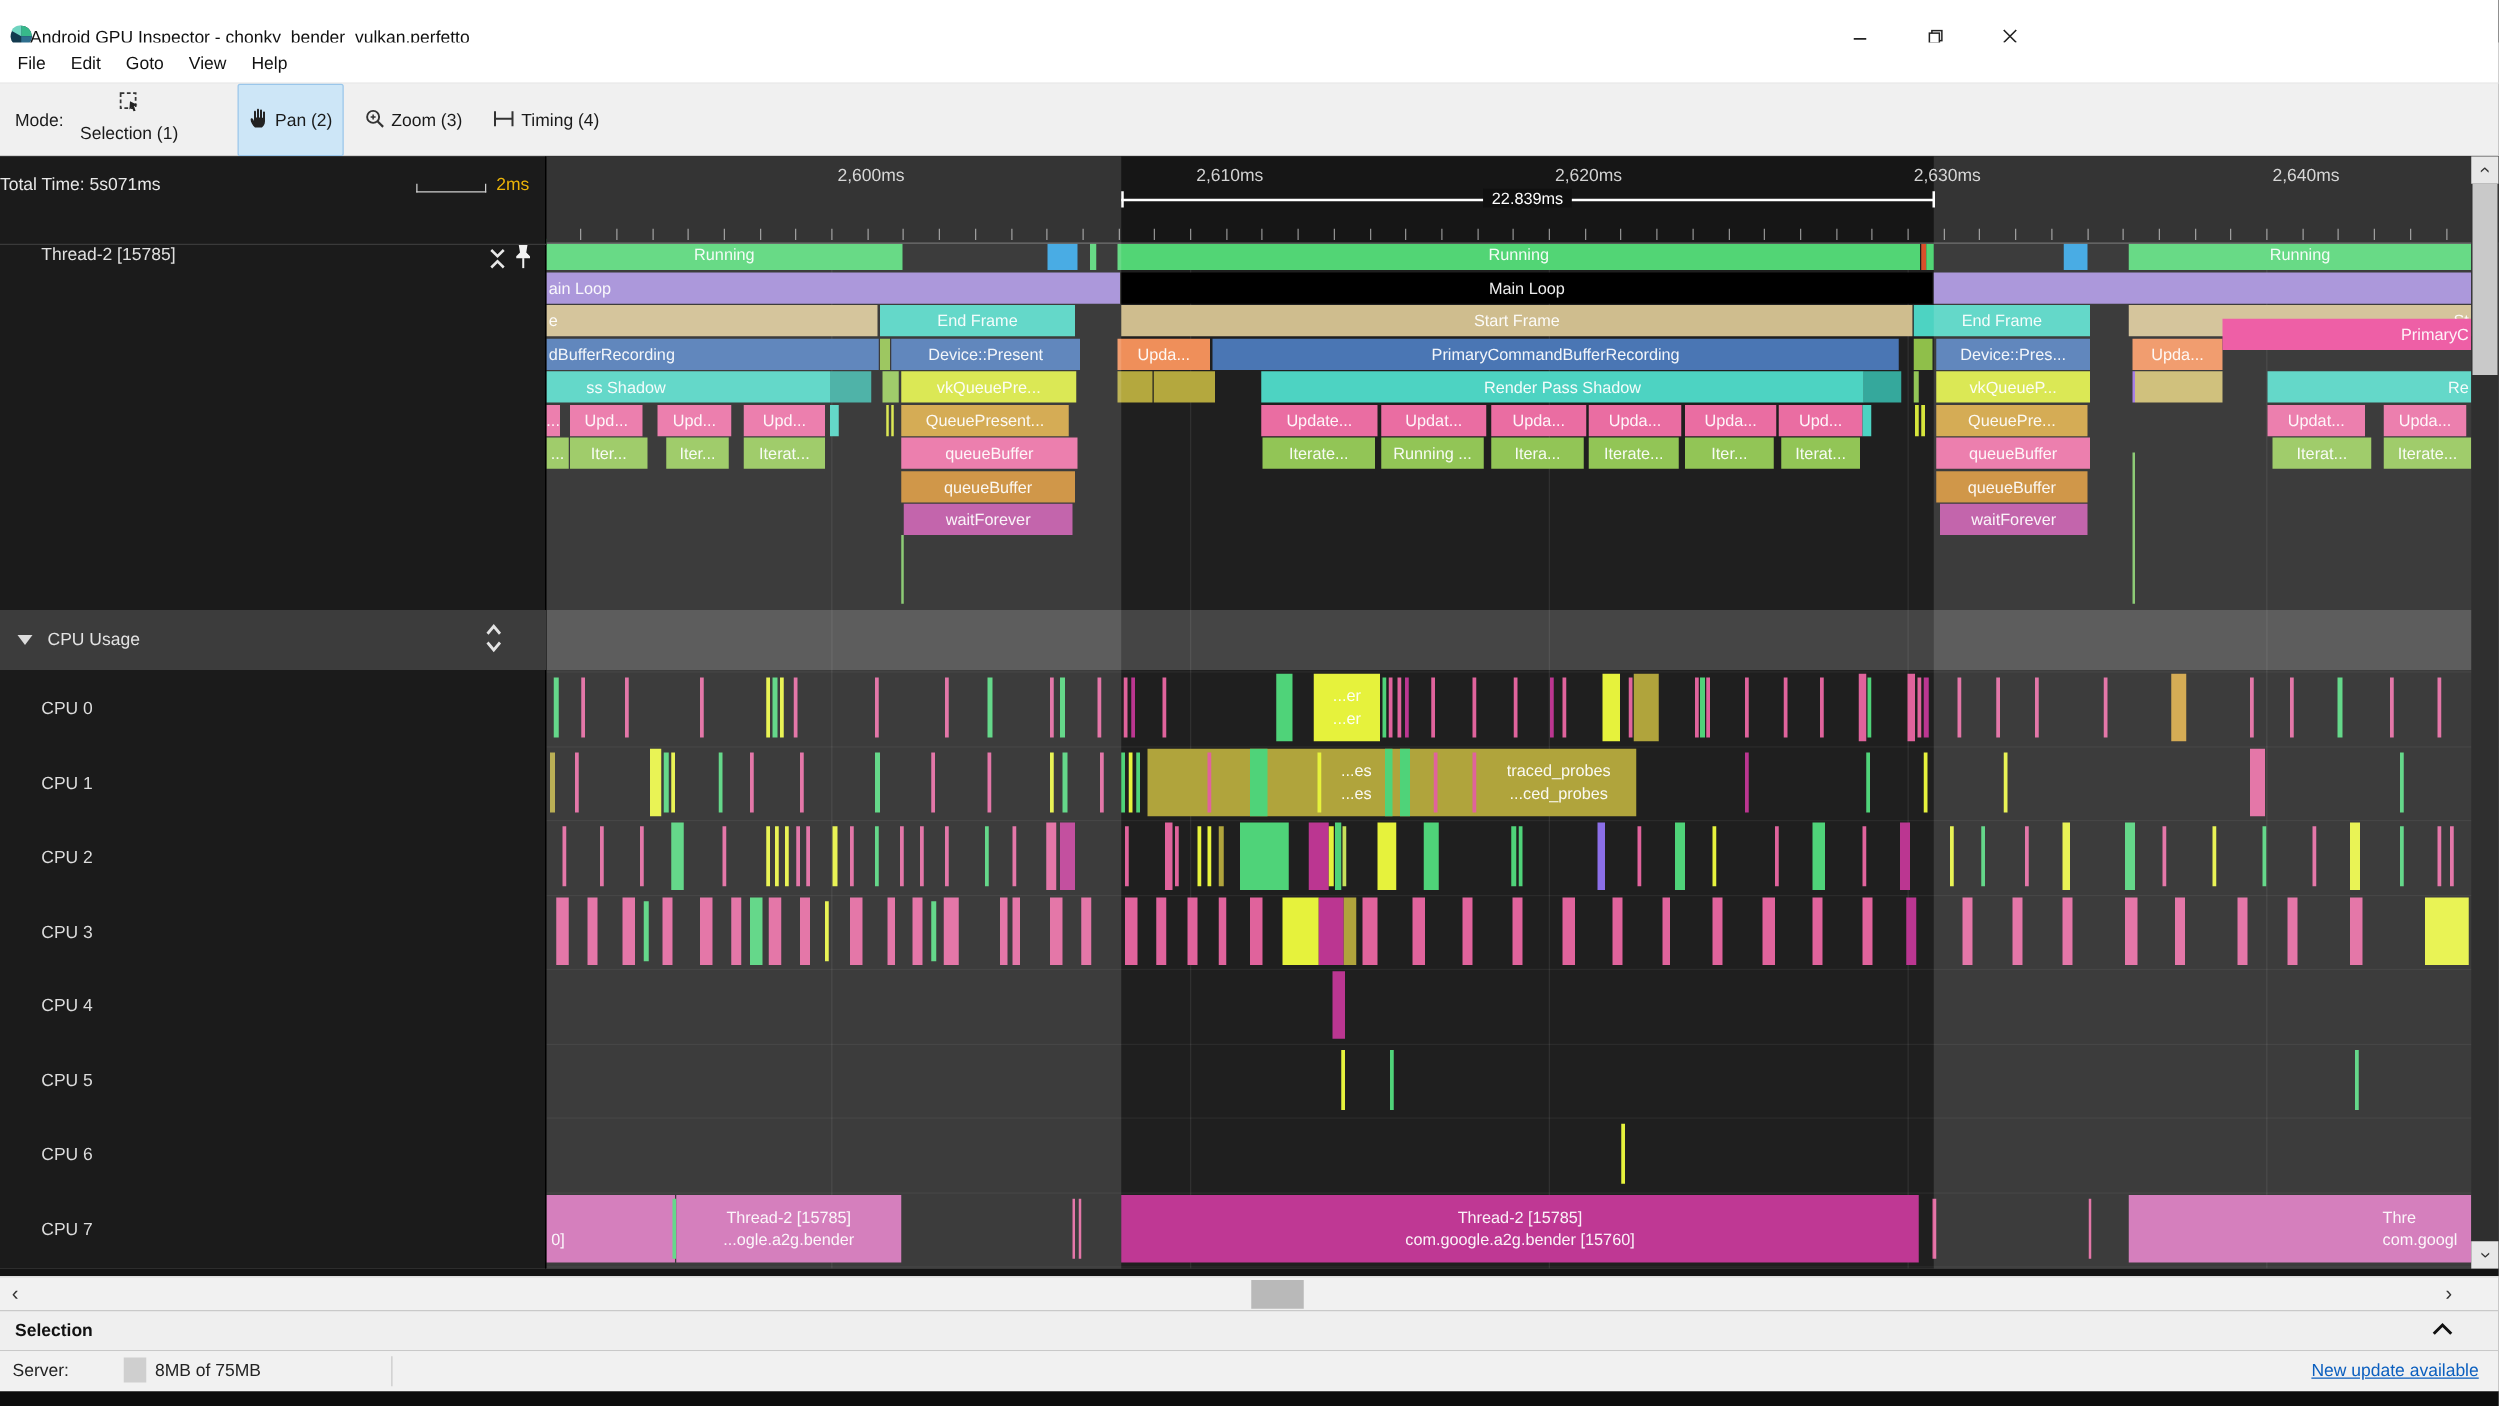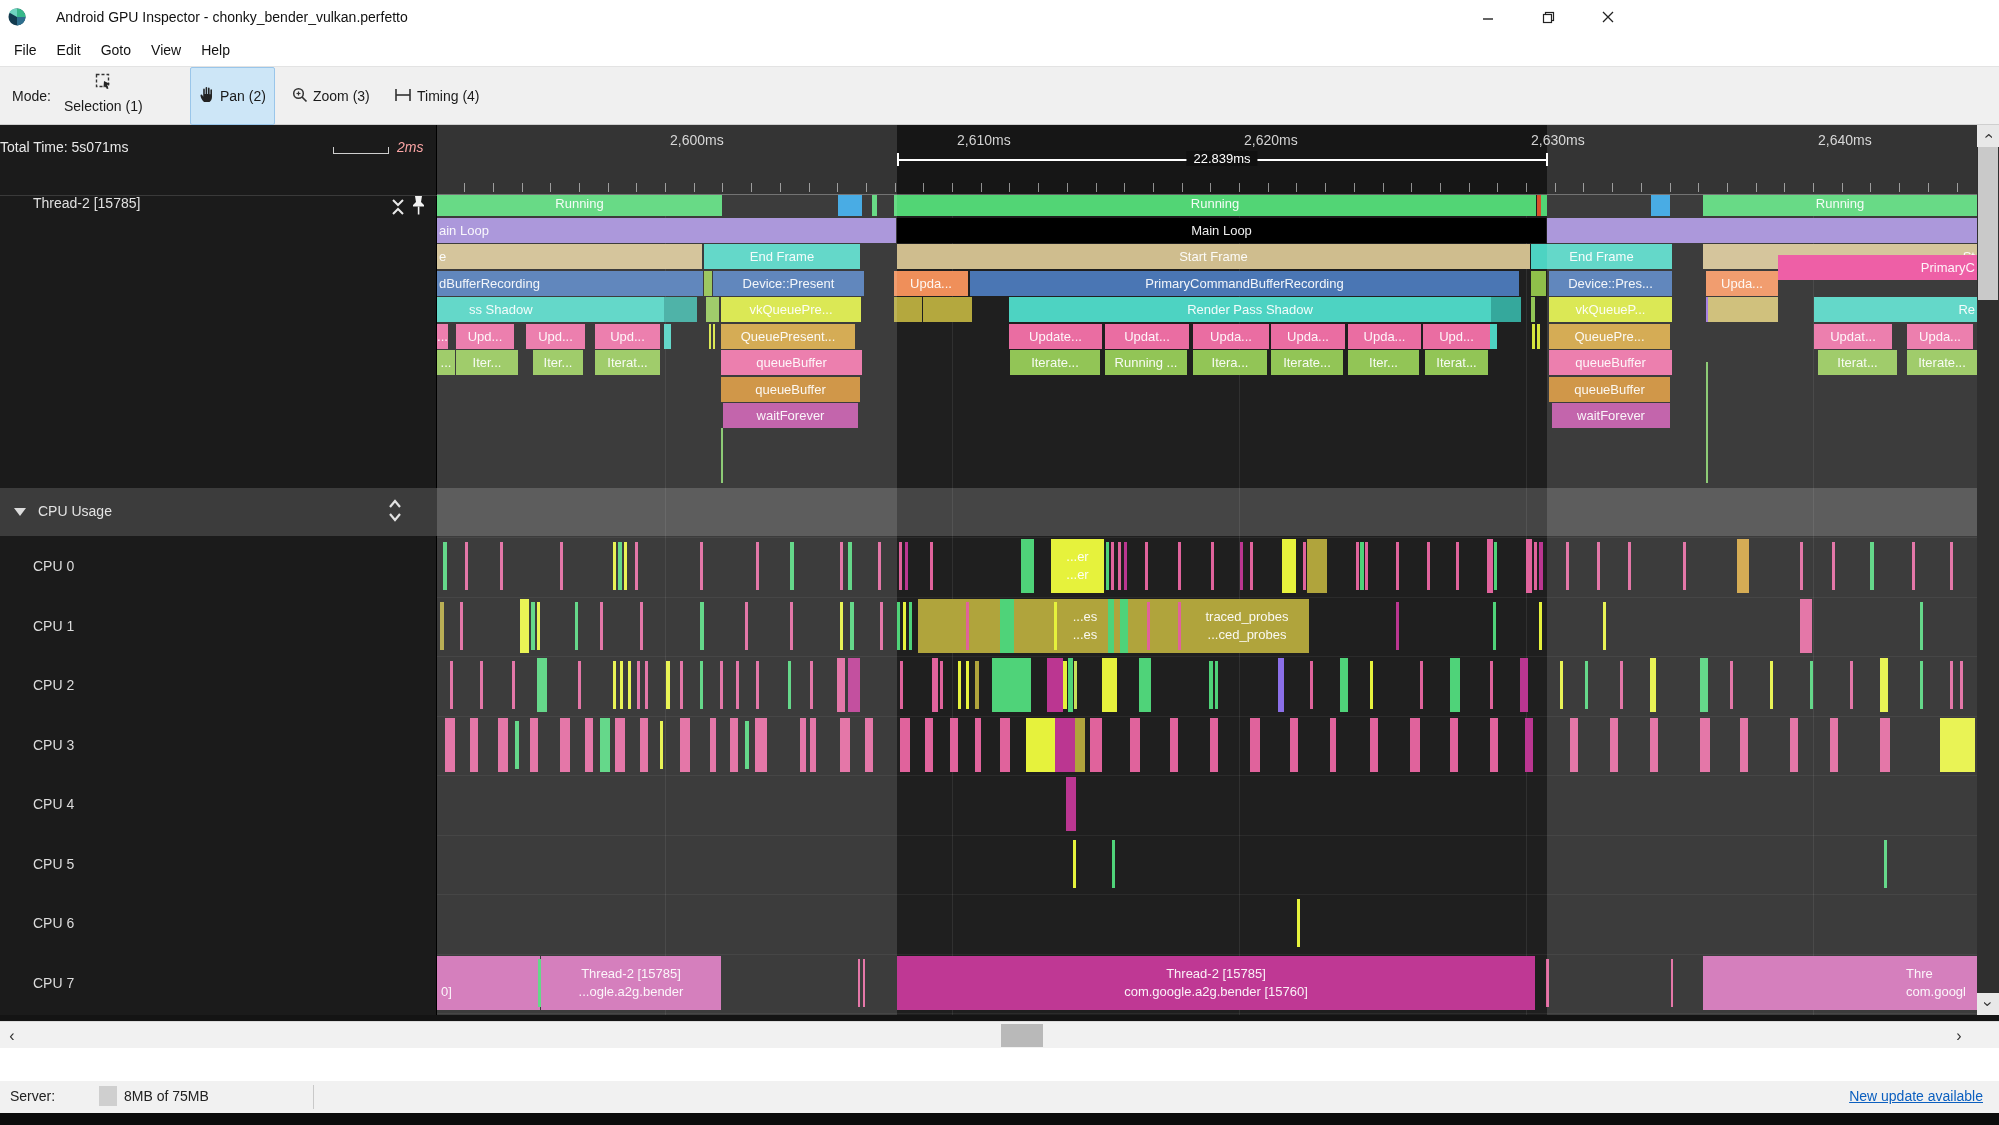--- a/index.html
+++ b/index.html
@@ -2,40 +2,40 @@
 <html><head>
 <meta charset="utf-8">
 <style>
   * { margin:0; padding:0; box-sizing:border-box; }
   html,body { width:1999px; height:1125px; overflow:hidden; background:#000;
     font-family:"Liberation Sans", sans-serif; }
   .abs { position:absolute; }
   #app { position:relative; width:1999px; height:1125px; background:#fff; }
 
   
-  #titlebar { left:0; top:0; width:1638px; height:34px; background:#fff; display:flex; align-items:center;padding-left:32px; }
+  #titlebar { left:0; top:12px; width:1638px; height:34px; background:#fff; display:flex; align-items:center; }
   #titlebar .title { font-size:14px; color:#111; margin-left:8px; }
   #win-controls { position:absolute; right:0; top:0; height:34px; display:flex; }
   .winbtn { width:60px; height:34px; display:flex; align-items:center; justify-content:center; color:#222; font-size:15px; }
   #menubar { left:0; top:34px; width:1999px; height:33px; background:#fff; border-bottom:1px solid #e3e3e3; display:flex; align-items:center; padding-left:4px; }
   .menu-item { font-size:14px; color:#111; padding:0 10px; }
   #toolbar { left:0; top:67px; width:1999px; height:58px; background:#f0f0f0; border-bottom:1px solid #cfcfcf; }
   .tb { position:absolute; top:0; height:58px; display:flex; align-items:center; font-size:14px; color:#1a1a1a; }
   .modebtn { display:flex; align-items:center; gap:5px; padding:6px 8px; border-radius:2px; }
   .modebtn.active { background:#cde6f7; border:1px solid #9ac6ea; }
   #searchbox { position:absolute; left:544px; top:86px; width:524px; height:35px; background:#fff; border:1px solid #7eb2e3; border-radius:3px; display:flex; align-items:center; padding-left:8px; }
   .sqbtn { position:absolute; top:80px; width:36px; height:33px; background:#e9e9e9; border:1px solid #d2d2d2; display:flex; align-items:center; justify-content:center; }
 
   
   #timeline { left:0; top:125px; width:1999px; height:890px; background:#1f1f1f; overflow:hidden; }
   #left-panel { left:0; top:0; width:437px; height:890px; background:#1b1b1b; border-right:1px solid #000; z-index:5; }
   #lp-header { left:0; top:0; width:437px; height:71px; border-bottom:1px solid #3a3a3a; color:#e8e8e8; }
   #total-time { position:absolute; left:0; top:14px; font-size:14px; }
   #scale-bracket { position:absolute; left:333px; top:22px; width:56px; height:7px; border-left:1.5px solid #cfcfcf; border-right:1.5px solid #cfcfcf; border-bottom:1.5px solid #cfcfcf; }
-  #scale-label { position:absolute; left:397px; top:14px; font-size:14px; color:#fca5a5;font-style:italic; }
+  #scale-label { position:absolute; left:397px; top:14px; font-size:14px; color:#eab308; }
   #thread-label { position:absolute; left:33px; top:70px; font-size:14px; color:#e0e0e0; }
   #cpu-header-left { left:0; top:363px; width:437px; height:48px; background:#3c3c3c; color:#e3e3e3; }
   #cpu-header-left .tri { position:absolute; left:14px; top:20px; width:0; height:0; border-left:6px solid transparent; border-right:6px solid transparent; border-top:8px solid #dcdcdc; }
   #cpu-header-left .lbl { position:absolute; left:38px; top:15px; font-size:14px; }
   .cpu-label { position:absolute; left:33px; font-size:14px; color:#dcdcdc; }
 
   #tl-content { left:437px; top:0; width:1562px; height:890px; background:#1f1f1f; overflow:hidden; }
   #ruler { left:0; top:0; width:1562px; height:70px; background:#161616; border-bottom:1px solid #5f5f5f; z-index:1; }
   .ts-label { position:absolute; top:7px; font-size:14px; color:#d2d2d2; z-index:2; }
   .gridline { position:absolute; top:0; width:1px; height:890px; background:rgba(255,255,255,0.08); }
@@ -603,20 +603,28 @@
   <div class="abs" id="gapstrip"></div>
   <div class="abs" id="hscroll">
     <div class="hs-arrow" style="left:0;">
         <span class="chev">‹</span>
       </div>
     <div id="hs-thumb"></div>
     <div class="hs-arrow" style="right:28px;">
         <span class="chev">›</span>
       </div>
   </div>
+  <div class="abs" id="selection-bar">
+    <span class="cap">Selection</span>
+    <span class="abs" style="right:36px;top:6px;">
+      <svg width="18" height="18">
+          <path d="M2 12 L9 5 L16 12" fill="none" stroke="#111" stroke-width="2.4"></path>
+        </svg>
+    </span>
+  </div>
   <div class="abs" id="statusbar">
     <span class="abs" style="left:10px;top:7px;">Server:</span>
     <span class="abs" style="left:99px;top:5px;width:18px;height:20px;background:#cfcfcf;"></span>
     <span class="abs" style="left:124px;top:7px;">8MB of 75MB</span>
     <span class="abs" style="left:313px;top:4px;width:1px;height:24px;background:#c9c9c9;"></span>
     <a id="update-link" href="#">New update available</a>
   </div>
   <div class="abs" id="bottomstrip"></div>
 </div>
 

